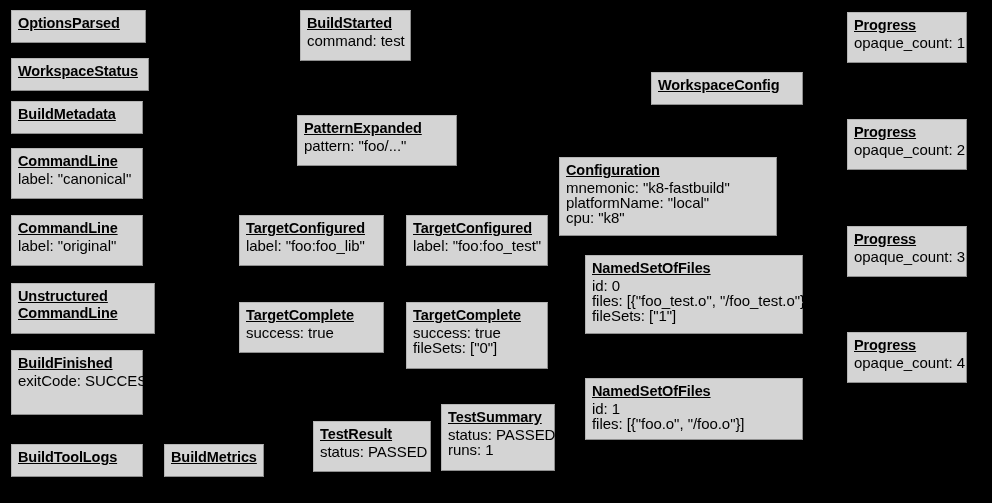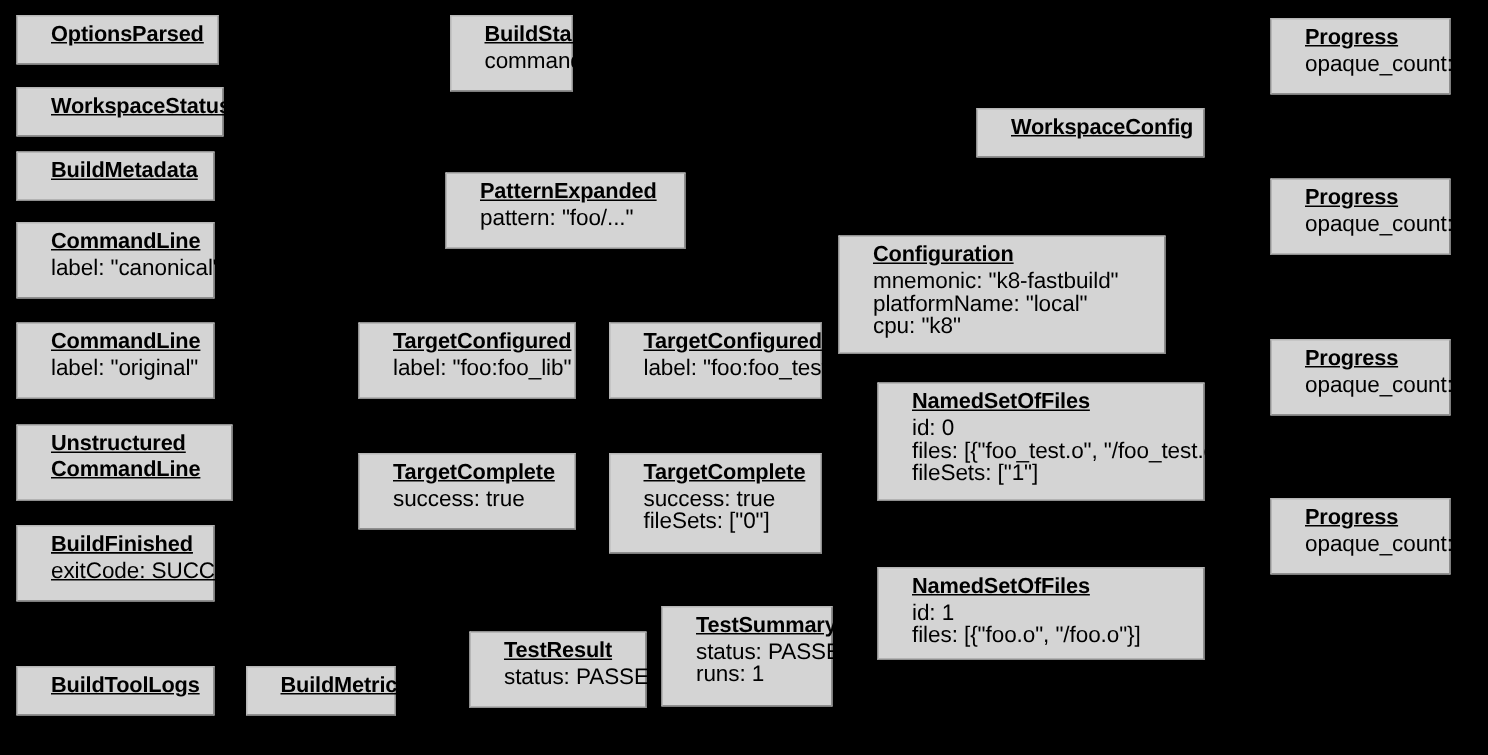--- a/index.html
+++ b/index.html
@@ -15,21 +15,21 @@
     overflow: hidden;
     font-family: "Liberation Sans", sans-serif;
   }
   .node {
     position: absolute;
     box-sizing: border-box;
     background: #d4d4d4;
     border: 1px solid #b6b6b6;
     border-right-color: #8f8f8f;
     border-bottom-color: #8f8f8f;
-    padding: 4px 6px 5px 22px;
+    padding: 4px 6px 5px 6px;
     color: #000000;
   }
   .node-title {
     font-size: 14.5px;
     font-weight: bold;
     line-height: 17px;
     text-decoration: underline;
     text-underline-offset: 1px;
     white-space: pre-line;
     letter-spacing: -0.1px;
@@ -61,31 +61,31 @@
       <div class="node-body">label: "canonical"</div>
     </div>
     <div class="node" style="left: 11px; top: 215px; width: 132px; height: 51px;">
       <div class="node-title">CommandLine</div>
       <div class="node-body">label: "original"</div>
     </div>
     <div class="node" style="left: 11px; top: 283px; width: 144px; height: 51px;">
       <div class="node-title">Unstructured
 CommandLine</div>
     </div>
-    <div class="node" style="left: 11px; top: 350px; width: 132px; height: 51px; text-decoration: underline;">
+    <div class="node" style="left: 11px; top: 350px; width: 132px; height: 65px;">
       <div class="node-title">BuildFinished</div>
       <div class="node-body">exitCode: SUCCESS</div>
     </div>
     <div class="node" style="left: 11px; top: 444px; width: 132px; height: 33px;">
       <div class="node-title">BuildToolLogs</div>
     </div>
     <div class="node" style="left: 164px; top: 444px; width: 100px; height: 33px;">
       <div class="node-title">BuildMetrics</div>
     </div>
-    <div class="node" style="left: 300px; top: 10px; width: 82px; height: 51px;">
+    <div class="node" style="left: 300px; top: 10px; width: 111px; height: 51px;">
       <div class="node-title">BuildStarted</div>
       <div class="node-body">command: test</div>
     </div>
     <div class="node" style="left: 297px; top: 115px; width: 160px; height: 51px;">
       <div class="node-title">PatternExpanded</div>
       <div class="node-body">pattern: "foo/..."</div>
     </div>
     <div class="node" style="left: 239px; top: 215px; width: 145px; height: 51px;">
       <div class="node-title">TargetConfigured</div>
       <div class="node-body">label: "foo:foo_lib"</div>

